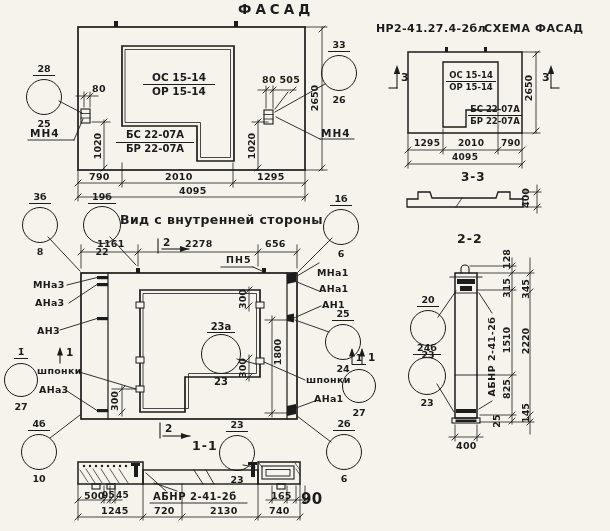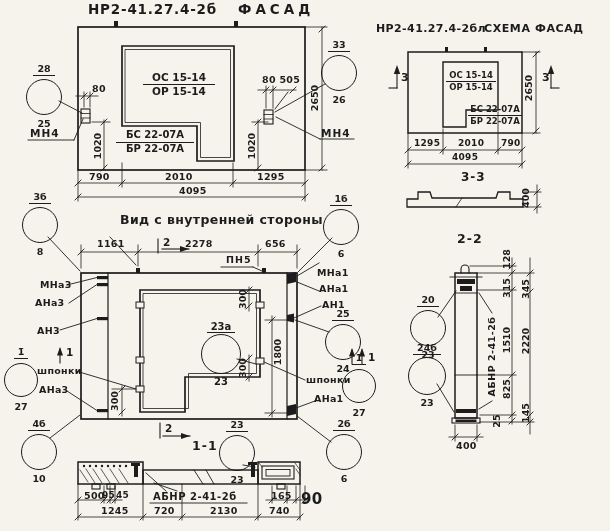--- a/index.html
+++ b/index.html
@@ -332,21 +332,20 @@
    <line x1="297" y1="520" x2="303" y2="514"></line>
   </g>
   <g stroke-width="0.9">
    <line x1="166" y1="491" x2="146" y2="473"></line>
    <line x1="177" y1="491" x2="154" y2="483"></line>
    <line x1="150" y1="503" x2="247" y2="503"></line>
   </g>
  </g>
 </svg>
 
-<div class="t" style="left:88px;top:3px;font-size:13.5px;letter-spacing:.8px;">НР2-41.27.4-2б</div>
 <div class="t" style="left:238px;top:3px;font-size:13.5px;letter-spacing:4px;">ФАСАД</div>
 <div class="frac" style="left:143px;top:71px;width:72px;font-size:10.5px;">
   <div class="top">ОС 15-14</div>
   <div>ОР 15-14</div>
 </div>
 <div class="frac" style="left:116px;top:129px;width:78px;font-size:10px;">
   <div class="top">БС 22-07А</div>
   <div>БР 22-07А</div>
 </div>
 <div class="t" style="left:30px;top:128px;font-size:10.5px;letter-spacing:1px;">МН4</div>
@@ -411,39 +410,43 @@
 
 <div class="t" style="left:120px;top:214px;font-size:12.5px;letter-spacing:.4px;">Вид с внутренней стороны</div>
 <div class="t" style="left:97px;top:239px;font-size:9.5px;">1161</div>
 <div class="t" style="left:185px;top:239px;font-size:9.5px;">2278</div>
 <div class="t" style="left:265px;top:239px;font-size:9.5px;">656</div>
 <div class="t" style="left:226px;top:255px;font-size:9.5px;letter-spacing:1px;text-align:center;">ПН5</div>
 <div class="vdim" style="left:223px;top:293px;">300</div>
 <div class="vdim" style="left:223px;top:362px;">300</div>
 <div class="vdim" style="left:95px;top:395px;">300</div>
 <div class="vdim" style="left:258px;top:346px;">1800</div>
-<div class="t" style="left:33px;top:280px;font-size:9.5px;margin-left:7px;">МНа3</div>
+<div class="t" style="left:33px;top:280px;font-size:9.5px;">МНа3</div>
 <div class="t" style="left:35px;top:298px;font-size:9.5px;">АНа3</div>
 <div class="t" style="left:37px;top:326px;font-size:9.5px;">АН3</div>
 <div class="t" style="left:37px;top:366px;font-size:9.5px;">шпонки</div>
 <div class="t" style="left:39px;top:385px;font-size:9.5px;">АНа3</div>
 <div class="t" style="left:317px;top:268px;font-size:9.5px;">МНа1</div>
 <div class="t" style="left:319px;top:284px;font-size:9.5px;">АНа1</div>
 <div class="t" style="left:322px;top:300px;font-size:9.5px;">АН1</div>
 <div class="t" style="left:306px;top:375px;font-size:9.5px;">шпонки</div>
 <div class="t" style="left:314px;top:394px;font-size:9.5px;">АНа1</div>
 <div class="t" style="left:163px;top:237px;font-size:10.5px;">2</div>
 <div class="t" style="left:165px;top:423px;font-size:10.5px;">2</div>
 <div class="t" style="left:66px;top:347px;font-size:10.5px;">1</div>
 <div class="t" style="left:368px;top:352px;font-size:10.5px;">1</div>
 <div class="t" style="left:184px;top:440px;font-size:12.5px;letter-spacing:1px;margin-left:8px;">1-1</div>
 <div class="callout" style="left:22px;top:207px;width:34px;height:34px;">
   <span class="top">3б</span>
   <span>8</span>
 </div>
+<div class="callout" style="left:83px;top:206px;width:36px;height:36px;">
+  <span class="top">19б</span>
+  <span>22</span>
+</div>
 <div class="callout" style="left:323px;top:209px;width:34px;height:34px;">
   <span class="top">1б</span>
   <span>6</span>
 </div>
 <div class="callout" style="left:325px;top:324px;width:34px;height:34px;">
   <span class="top">25</span>
   <span>24</span>
 </div>
 <div class="callout" style="left:4px;top:363px;width:32px;height:32px;">
   <span class="top">1̄</span>

